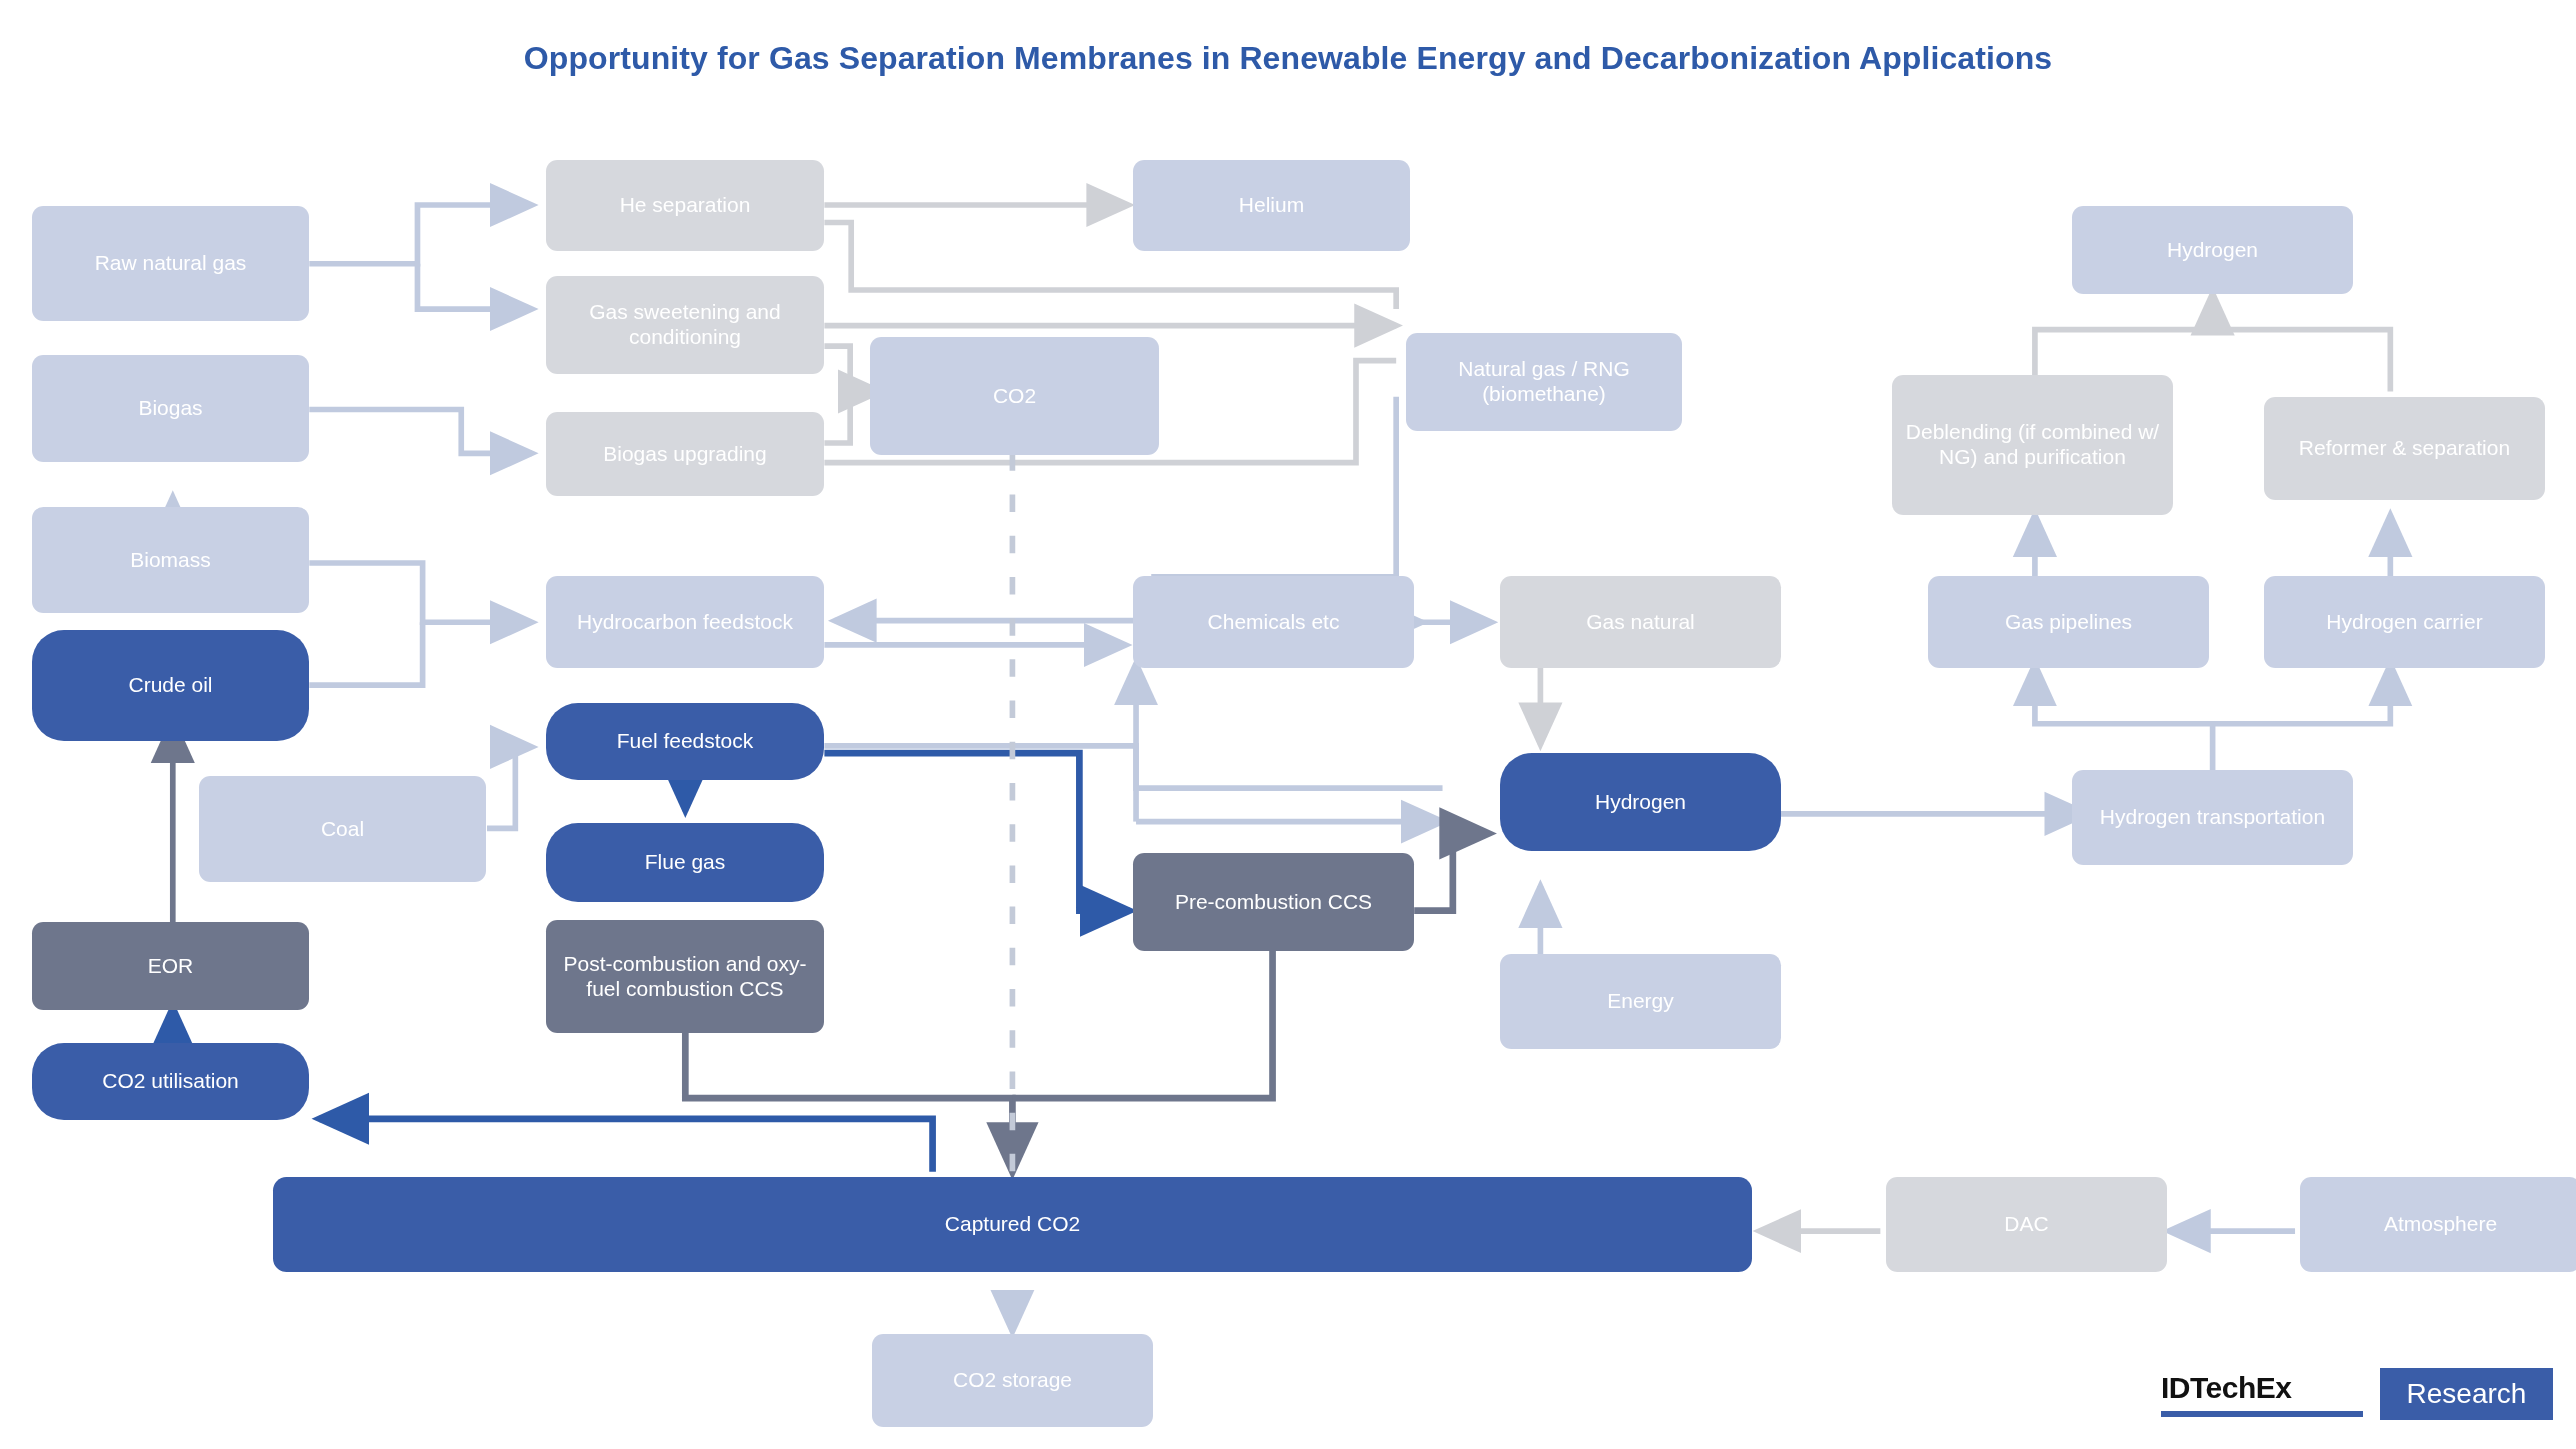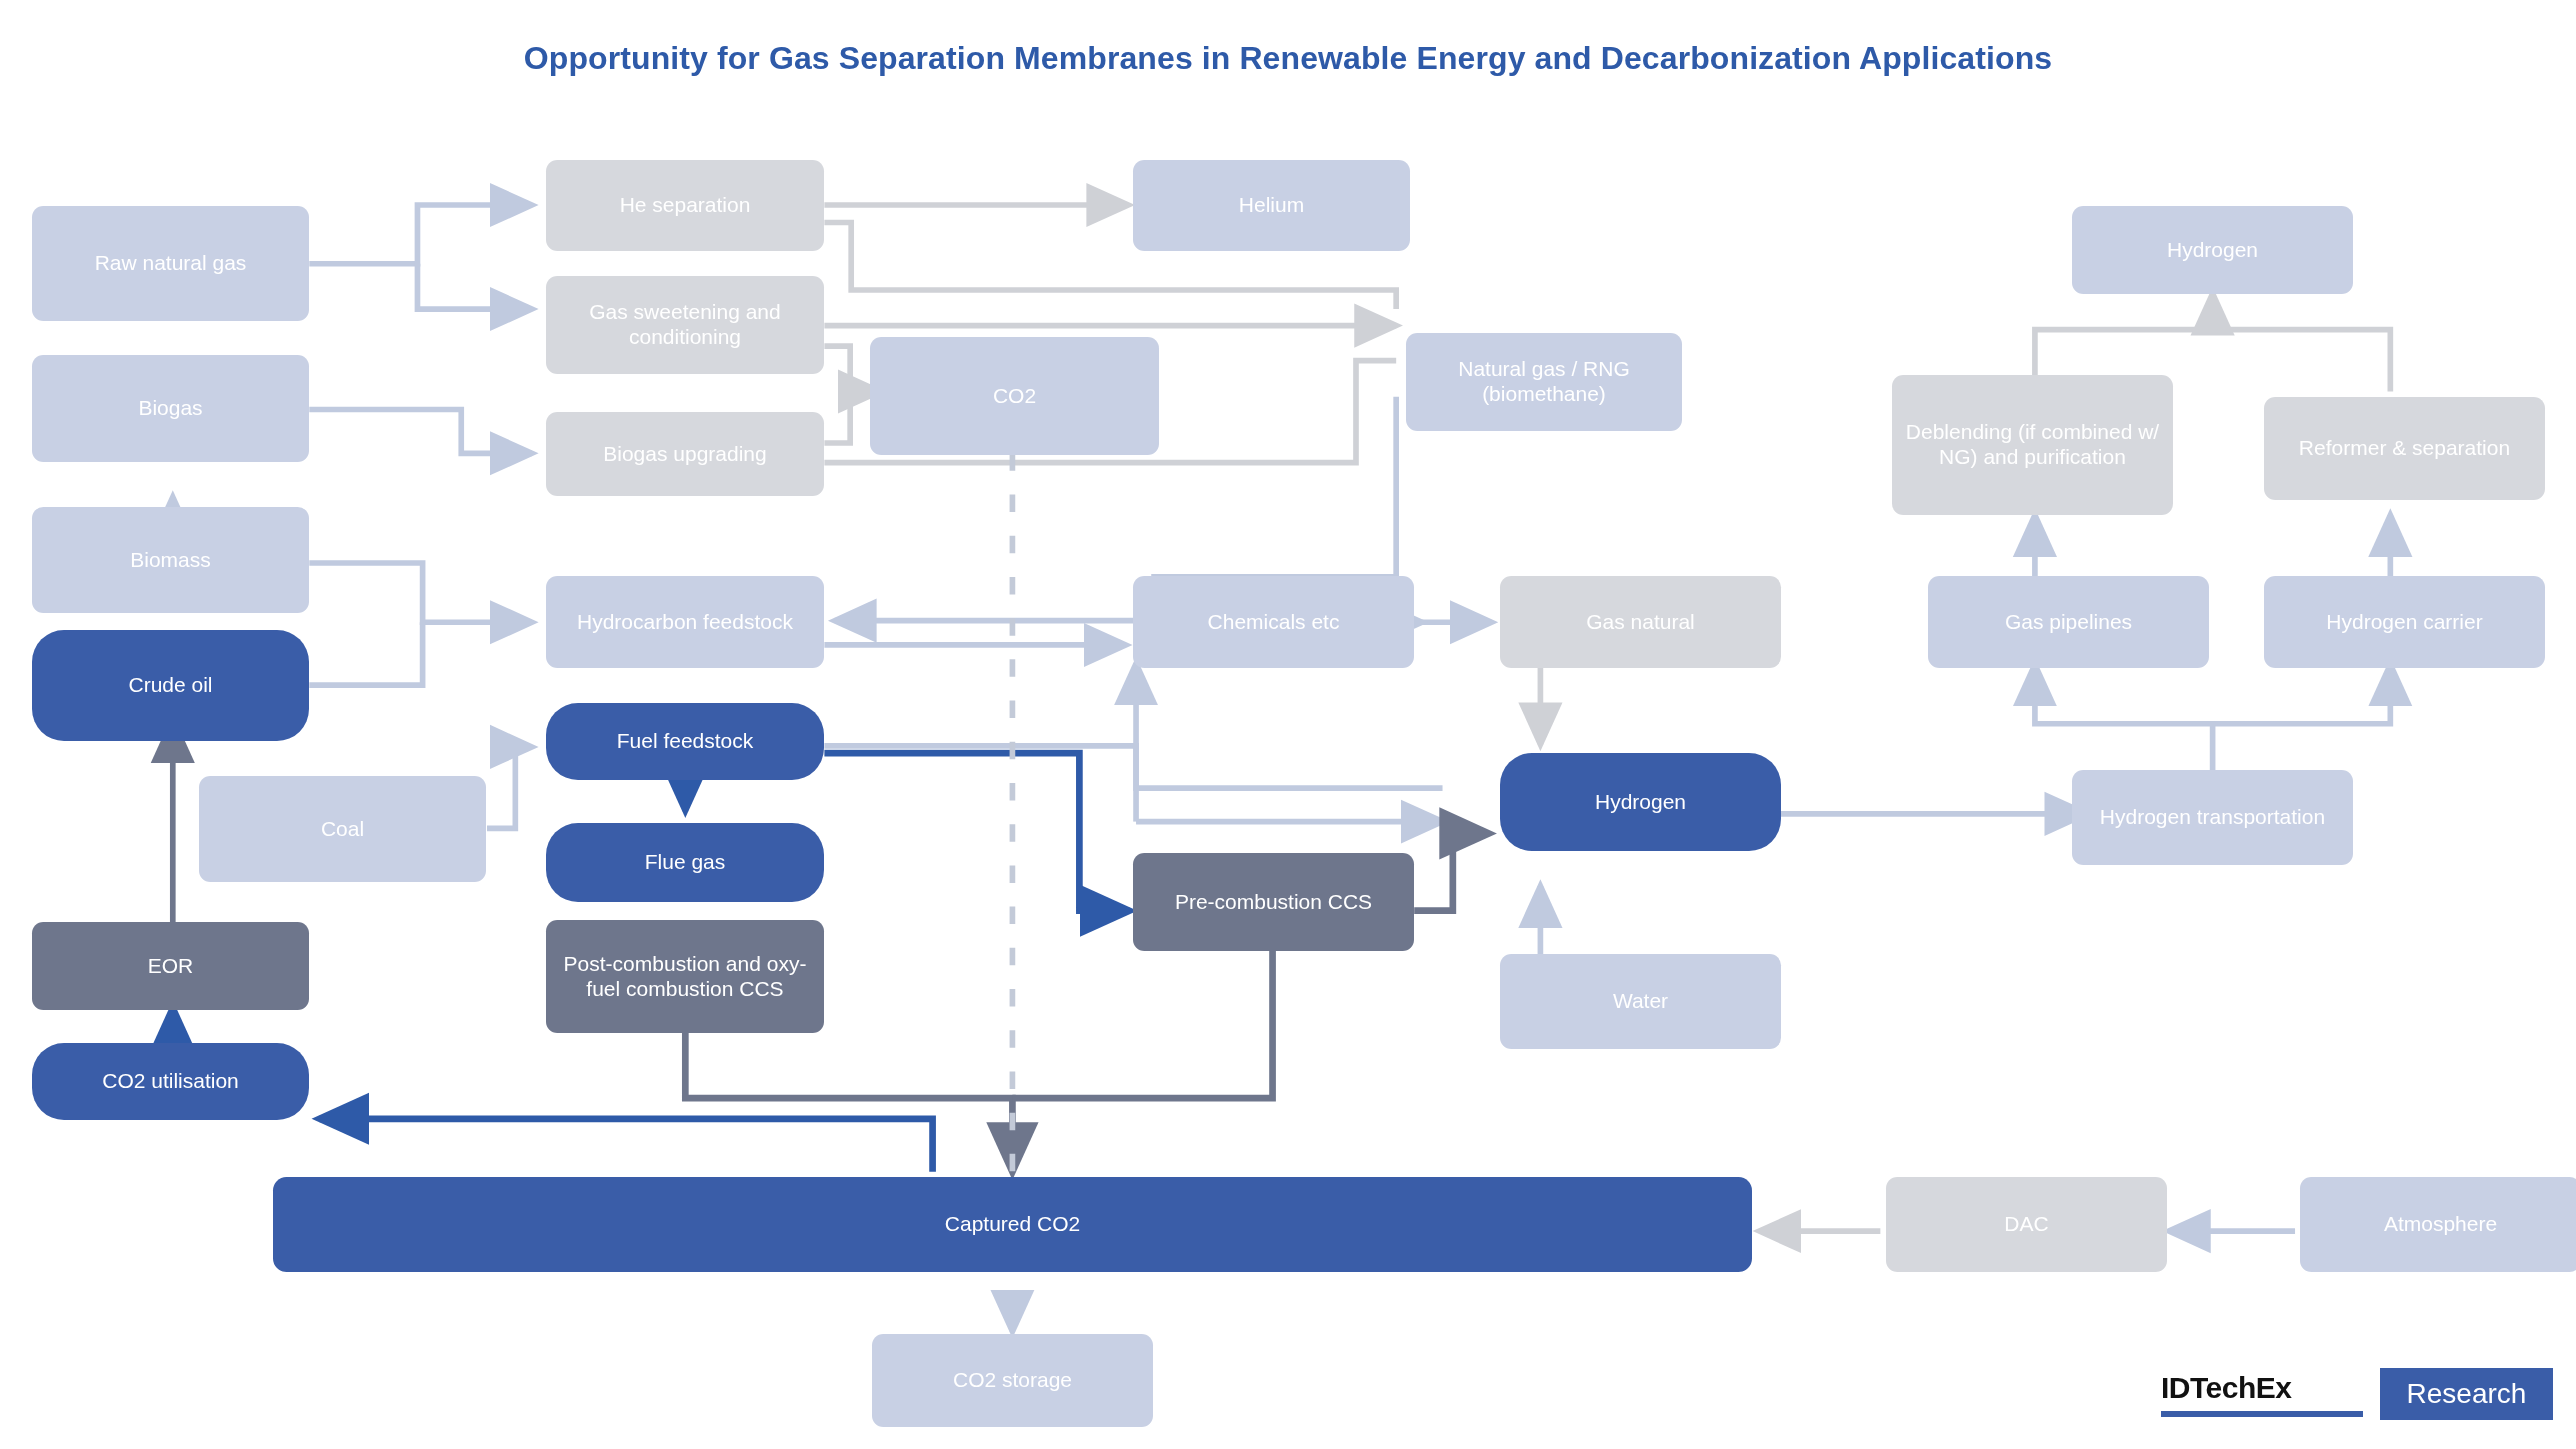--- a/index.html
+++ b/index.html
@@ -206,21 +206,21 @@
   <div class="node n-lightblue" style="left:1406px;top:286px;width:276px;height:98px;margin-top:47px;">Natural gas / RNG (biomethane)</div>
 
   <div class="node n-lightblue" style="left:1133px;top:576px;width:281px;height:92px;">Chemicals etc</div>
 
   <div class="node n-grey" style="left:1500px;top:576px;width:281px;height:92px;">Gas natural</div>
 
   <div class="node n-slate" style="left:1133px;top:853px;width:281px;height:98px;">Pre-combustion CCS</div>
 
   <div class="node n-darkblue" style="left:1500px;top:753px;width:281px;height:98px;">Hydrogen</div>
 
-  <div class="node n-lightblue" style="left:1500px;top:954px;width:281px;height:95px;">Water</div>
+  <div class="node n-lightblue" style="left:1500px;top:954px;width:281px;height:95px;">Energy</div>
 
   <div class="node n-lightblue" style="left:2072px;top:206px;width:281px;height:88px;">Hydrogen</div>
 
   <div class="node n-grey" style="left:1892px;top:375px;width:281px;height:140px;">Deblending (if combined w/ NG) and purification</div>
 
   <div class="node n-grey" style="left:2264px;top:397px;width:281px;height:103px;">Reformer &amp; separation</div>
 
   <div class="node n-lightblue" style="left:1892px;top:576px;width:281px;height:92px;margin-left:36px;">Gas pipelines</div>
 
   <div class="node n-lightblue" style="left:2264px;top:576px;width:281px;height:92px;">Hydrogen carrier</div>

